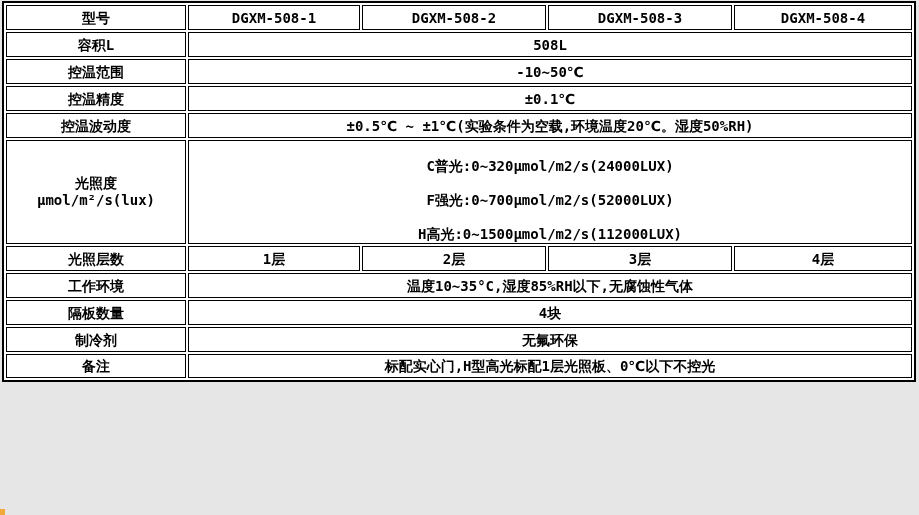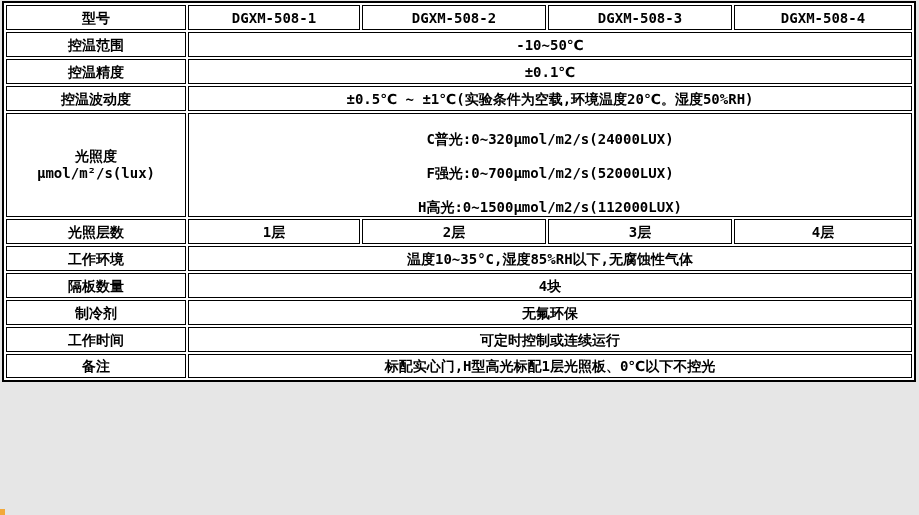--- a/index.html
+++ b/index.html
@@ -67,20 +67,24 @@
 
     <tbody>
         <tr class="r-std">
       <td>型号</td>
       <td>DGXM-508-1</td>
       <td>DGXM-508-2</td>
       <td>DGXM-508-3</td>
       <td>DGXM-508-4</td>
     </tr>
 
+    <tr class="r-std">
+      <td>容积L</td>
+      <td colspan="4">508L</td>
+    </tr>
 
     <tr class="r-std">
       <td>控温范围</td>
       <td colspan="4">-10~50℃</td>
     </tr>
 
     <tr class="r-std">
       <td>控温精度</td>
       <td colspan="4">±0.1℃</td>
     </tr>
@@ -119,24 +123,20 @@
     <tr class="r-std">
       <td>隔板数量</td>
       <td colspan="4">4块</td>
     </tr>
 
     <tr class="r-std">
       <td>制冷剂</td>
       <td colspan="4">无氟环保</td>
     </tr>
 
-    <tr class="r-std">
-      <td>工作时间</td>
-      <td colspan="4">可定时控制或连续运行</td>
-    </tr>
 
 
 
 
 
     <tr class="r-note">
       <td>备注</td>
       <td colspan="4">标配实心门,H型高光标配1层光照板、0℃以下不控光</td>
     </tr>
   </tbody>

